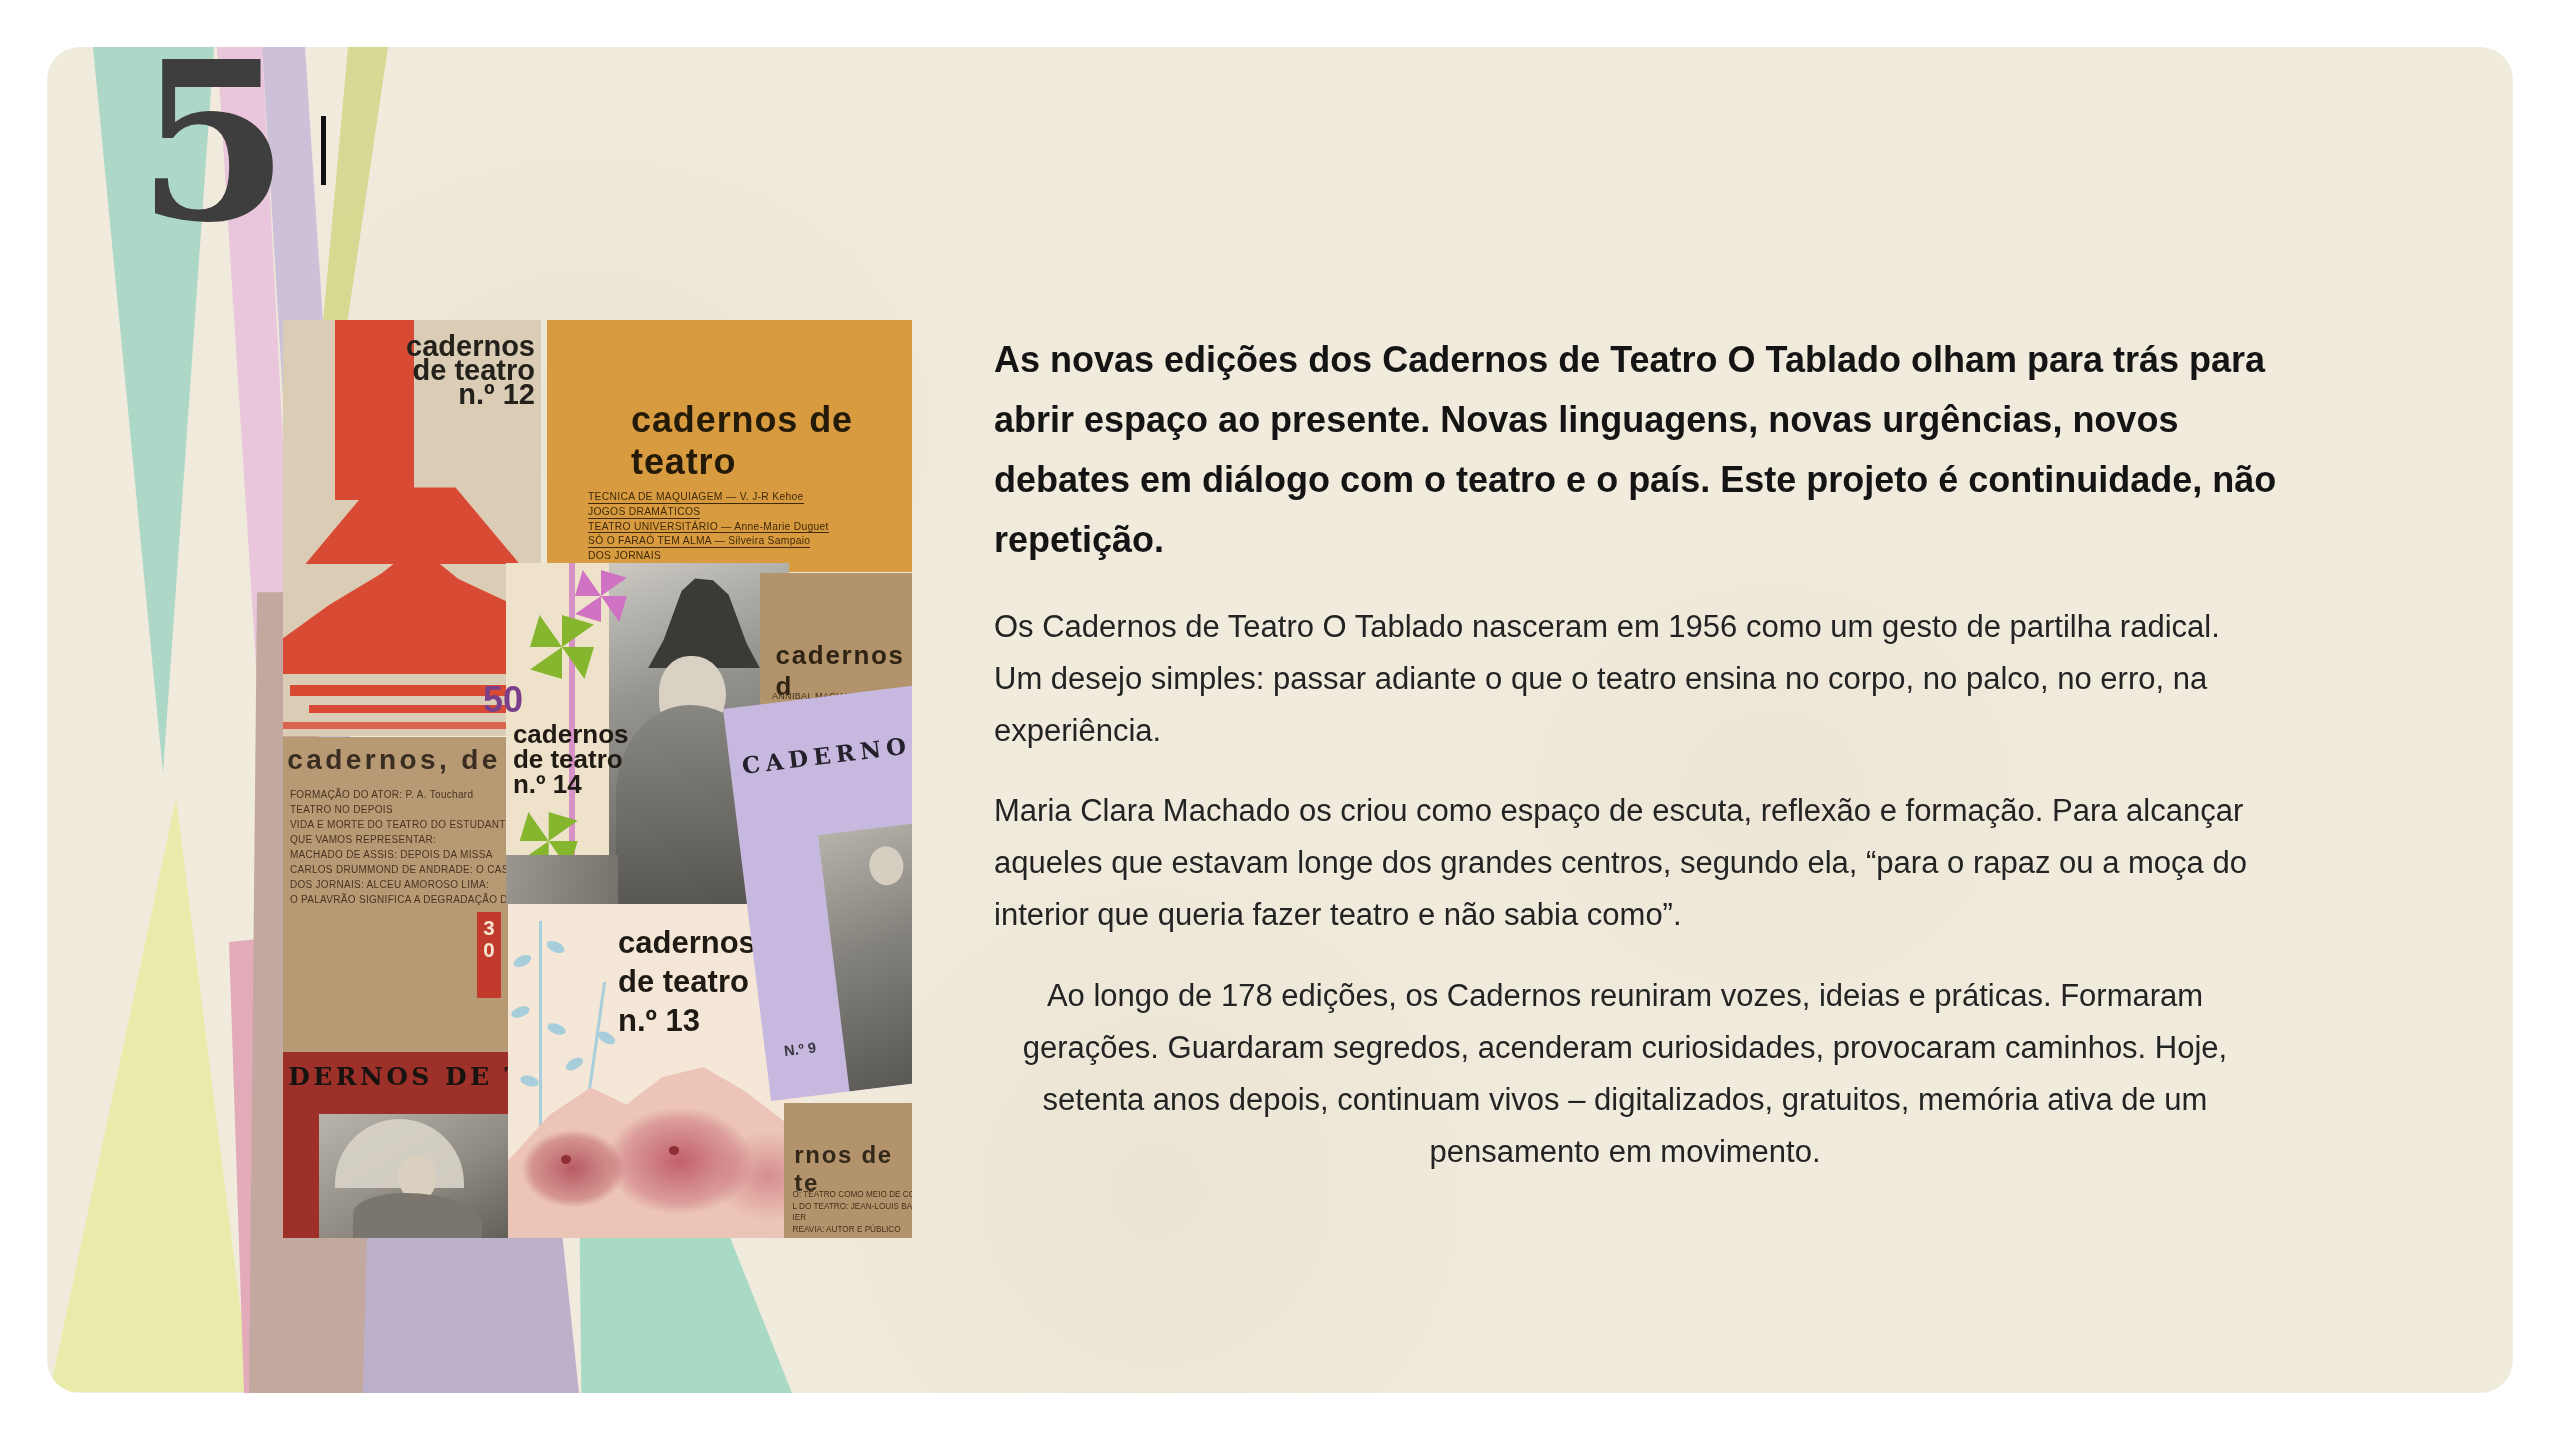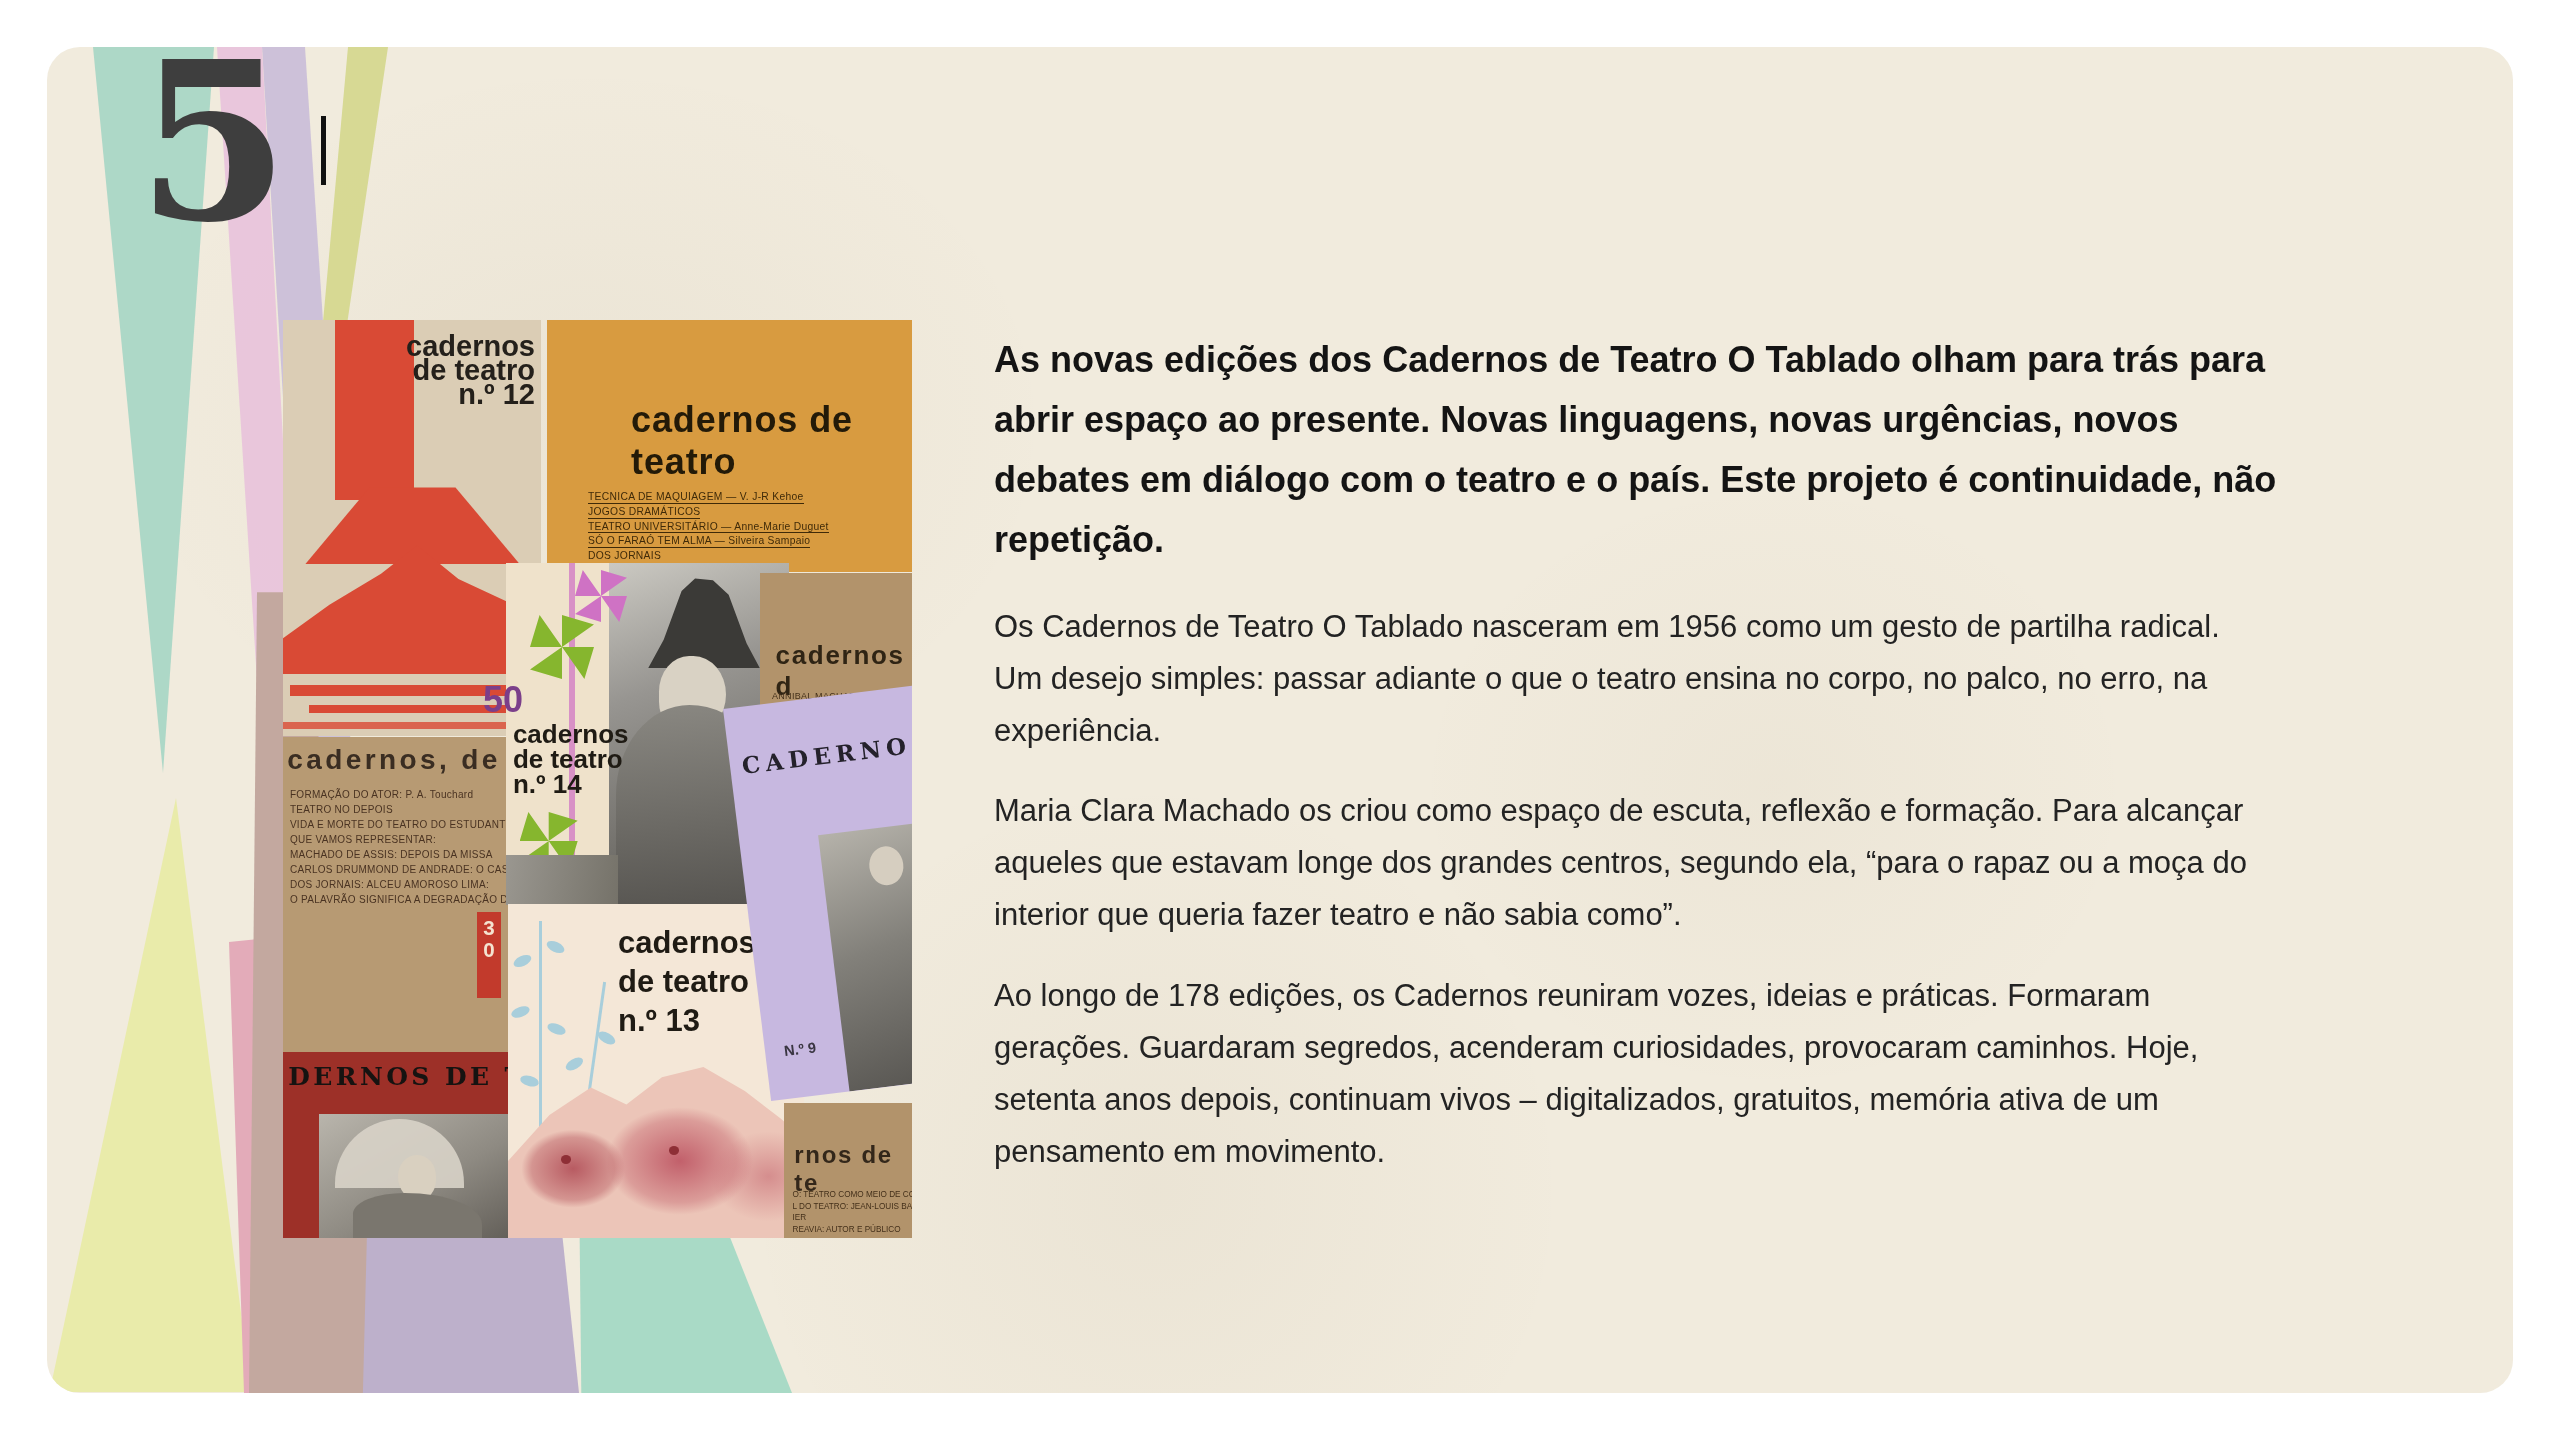--- a/index.html
+++ b/index.html
@@ -40,21 +40,21 @@
         font-weight:bold;font-size:219px;line-height:1;color:#3e3e3e;letter-spacing:-3.4px;}
   .title-bar{position:absolute;left:274px;top:69px;width:5.2px;height:69px;background:#101010;z-index:3;}
   .page-title{position:absolute;left:331px;top:46px;z-index:3;font-family:"DejaVu Serif","Liberation Serif",serif;
         font-weight:bold;font-size:76px;color:#0d0d0d;letter-spacing:-1.7px;white-space:nowrap;}
 
   
   .textcol{position:absolute;left:947px;top:0;z-index:3;color:#1d1d1d;}
   .intro{position:absolute;left:0;top:283px;width:1288px;font-weight:bold;font-size:36px;line-height:60px;
          color:#141414;letter-spacing:0px;}
   .para{position:absolute;left:0;width:1262px;font-size:31px;line-height:52px;color:#232323;}
-  .p1{top:554px;} .p2{top:738px;} .p3{top:923px;}
+  .p1{top:554px;} .p2{top:738px;} .p3{top:923px;text-align:center;}
 
   
   .collage{position:absolute;left:236px;top:264px;width:629px;height:927px;z-index:2;overflow:hidden;}
   .cover{position:absolute;overflow:hidden;}
   .cov-n12{left:0;top:9.4px;width:258px;height:416px;background:#dbcdb5;z-index:2;}
   .cov-brownleft{left:0;top:426px;width:266px;height:319px;background:#b79a73;z-index:1;}
   .cov-orange{left:264px;top:9.4px;width:409px;height:252px;background:#d89b40;z-index:3;}
   .cov-n14{left:223px;top:252px;width:283px;height:342px;background:#efe2cb;z-index:4;}
   .cov-brownright{left:477px;top:262px;width:152px;height:496px;background:#b2936b;z-index:5;}
   .cov-darkred{left:0;top:741px;width:266px;height:186px;background:#9d3028;z-index:6;}

